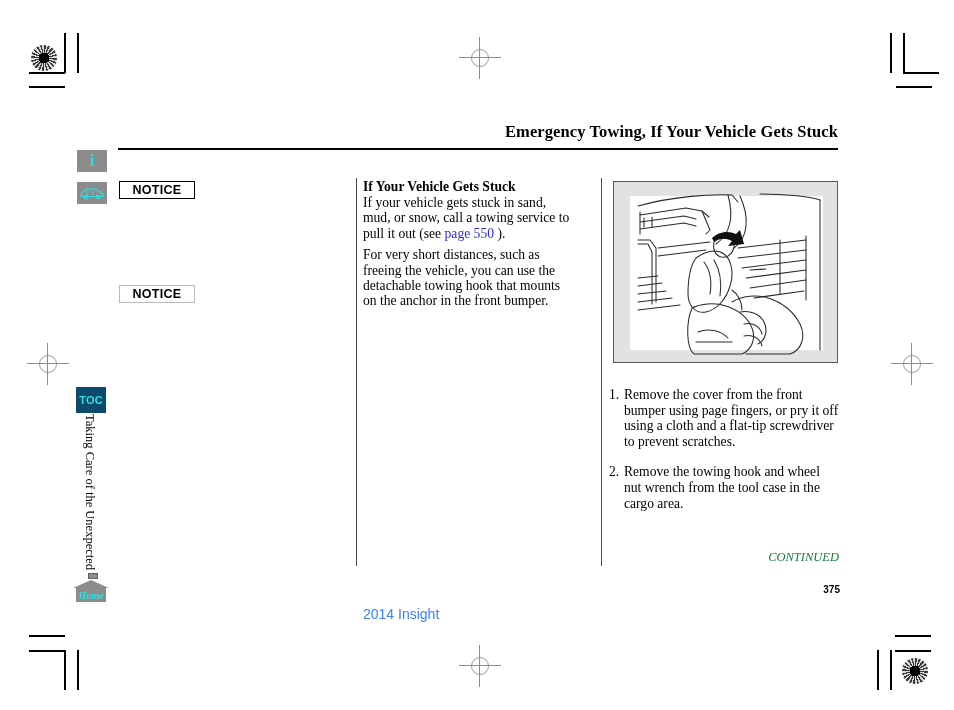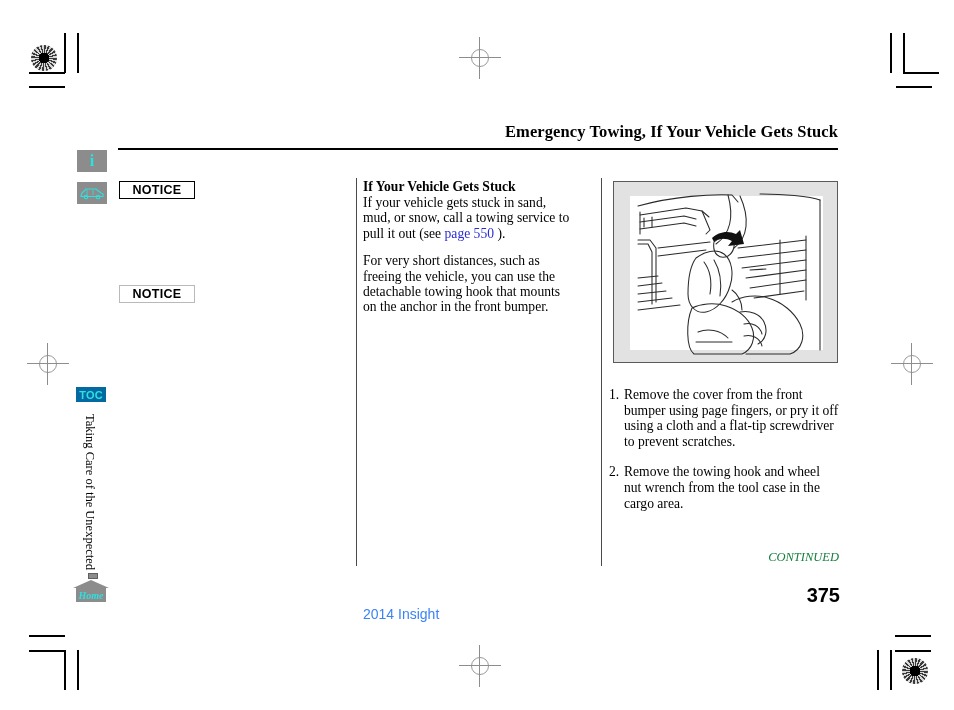--- a/index.html
+++ b/index.html
@@ -72,22 +72,22 @@
     font-weight: bold;
     font-size: 16px;
     color: #29e3e3;
     line-height: 1;
   }
   .car-svg { display: block; }
 
   .toc-badge {
     position: absolute;
     left: 76px; top: 387px;
-    width: 30px; height: 15px;
-    background: #0369a1;
+    width: 30px; height: 26px;
+    background: #0c4a6e;
     color: #2ee0e0;
     font-family: "Liberation Sans", sans-serif;
     font-weight: bold;
     font-size: 11px;
     display: flex; align-items: center; justify-content: center;
     letter-spacing: .2px;
   }
 
   .vertical-chapter {
     position: absolute;
@@ -166,21 +166,21 @@
     line-height: 15.4px;
     color: #000;
   }
   .mid-col h2 {
     margin: 0 0 0 0;
     font-size: 13.6px;
     font-weight: bold;
     line-height: 16px;
   }
   .mid-col p { margin: 0; }
-  .mid-col p.gap { margin-top: 12px; }
+  .mid-col p.gap { margin-top: 6px; }
   .link { color: #2b2bd4; }
 
   
   .illus {
     position: absolute;
     left: 613px; top: 181px;
     width: 225px; height: 182px;
     background: #e2e2e2;
     border: 1px solid #5a5a5a;
   }
@@ -228,21 +228,21 @@
     font-size: 14px;
     color: #3b82f6;
   }
   .footer-page {
     position: absolute;
     left: 760px; top: 584px;
     width: 80px;
     text-align: right;
     font-family: "Liberation Sans", sans-serif;
     font-weight: bold;
-    font-size: 20px;
+    font-size: 10px;
     color: #000;
   }
 </style>
 </head>
 <body>
 
 <div class="reg-target" style="left:31px; top:45px;"></div>
 <div class="crop-line" style="left:64px; top:33px; width:1.6px; height:40px;"></div>
 <div class="crop-line" style="left:77px; top:33px; width:1.6px; height:40px;"></div>
 <div class="crop-line" style="left:29px; top:72px; width:36px; height:1.6px;"></div>

